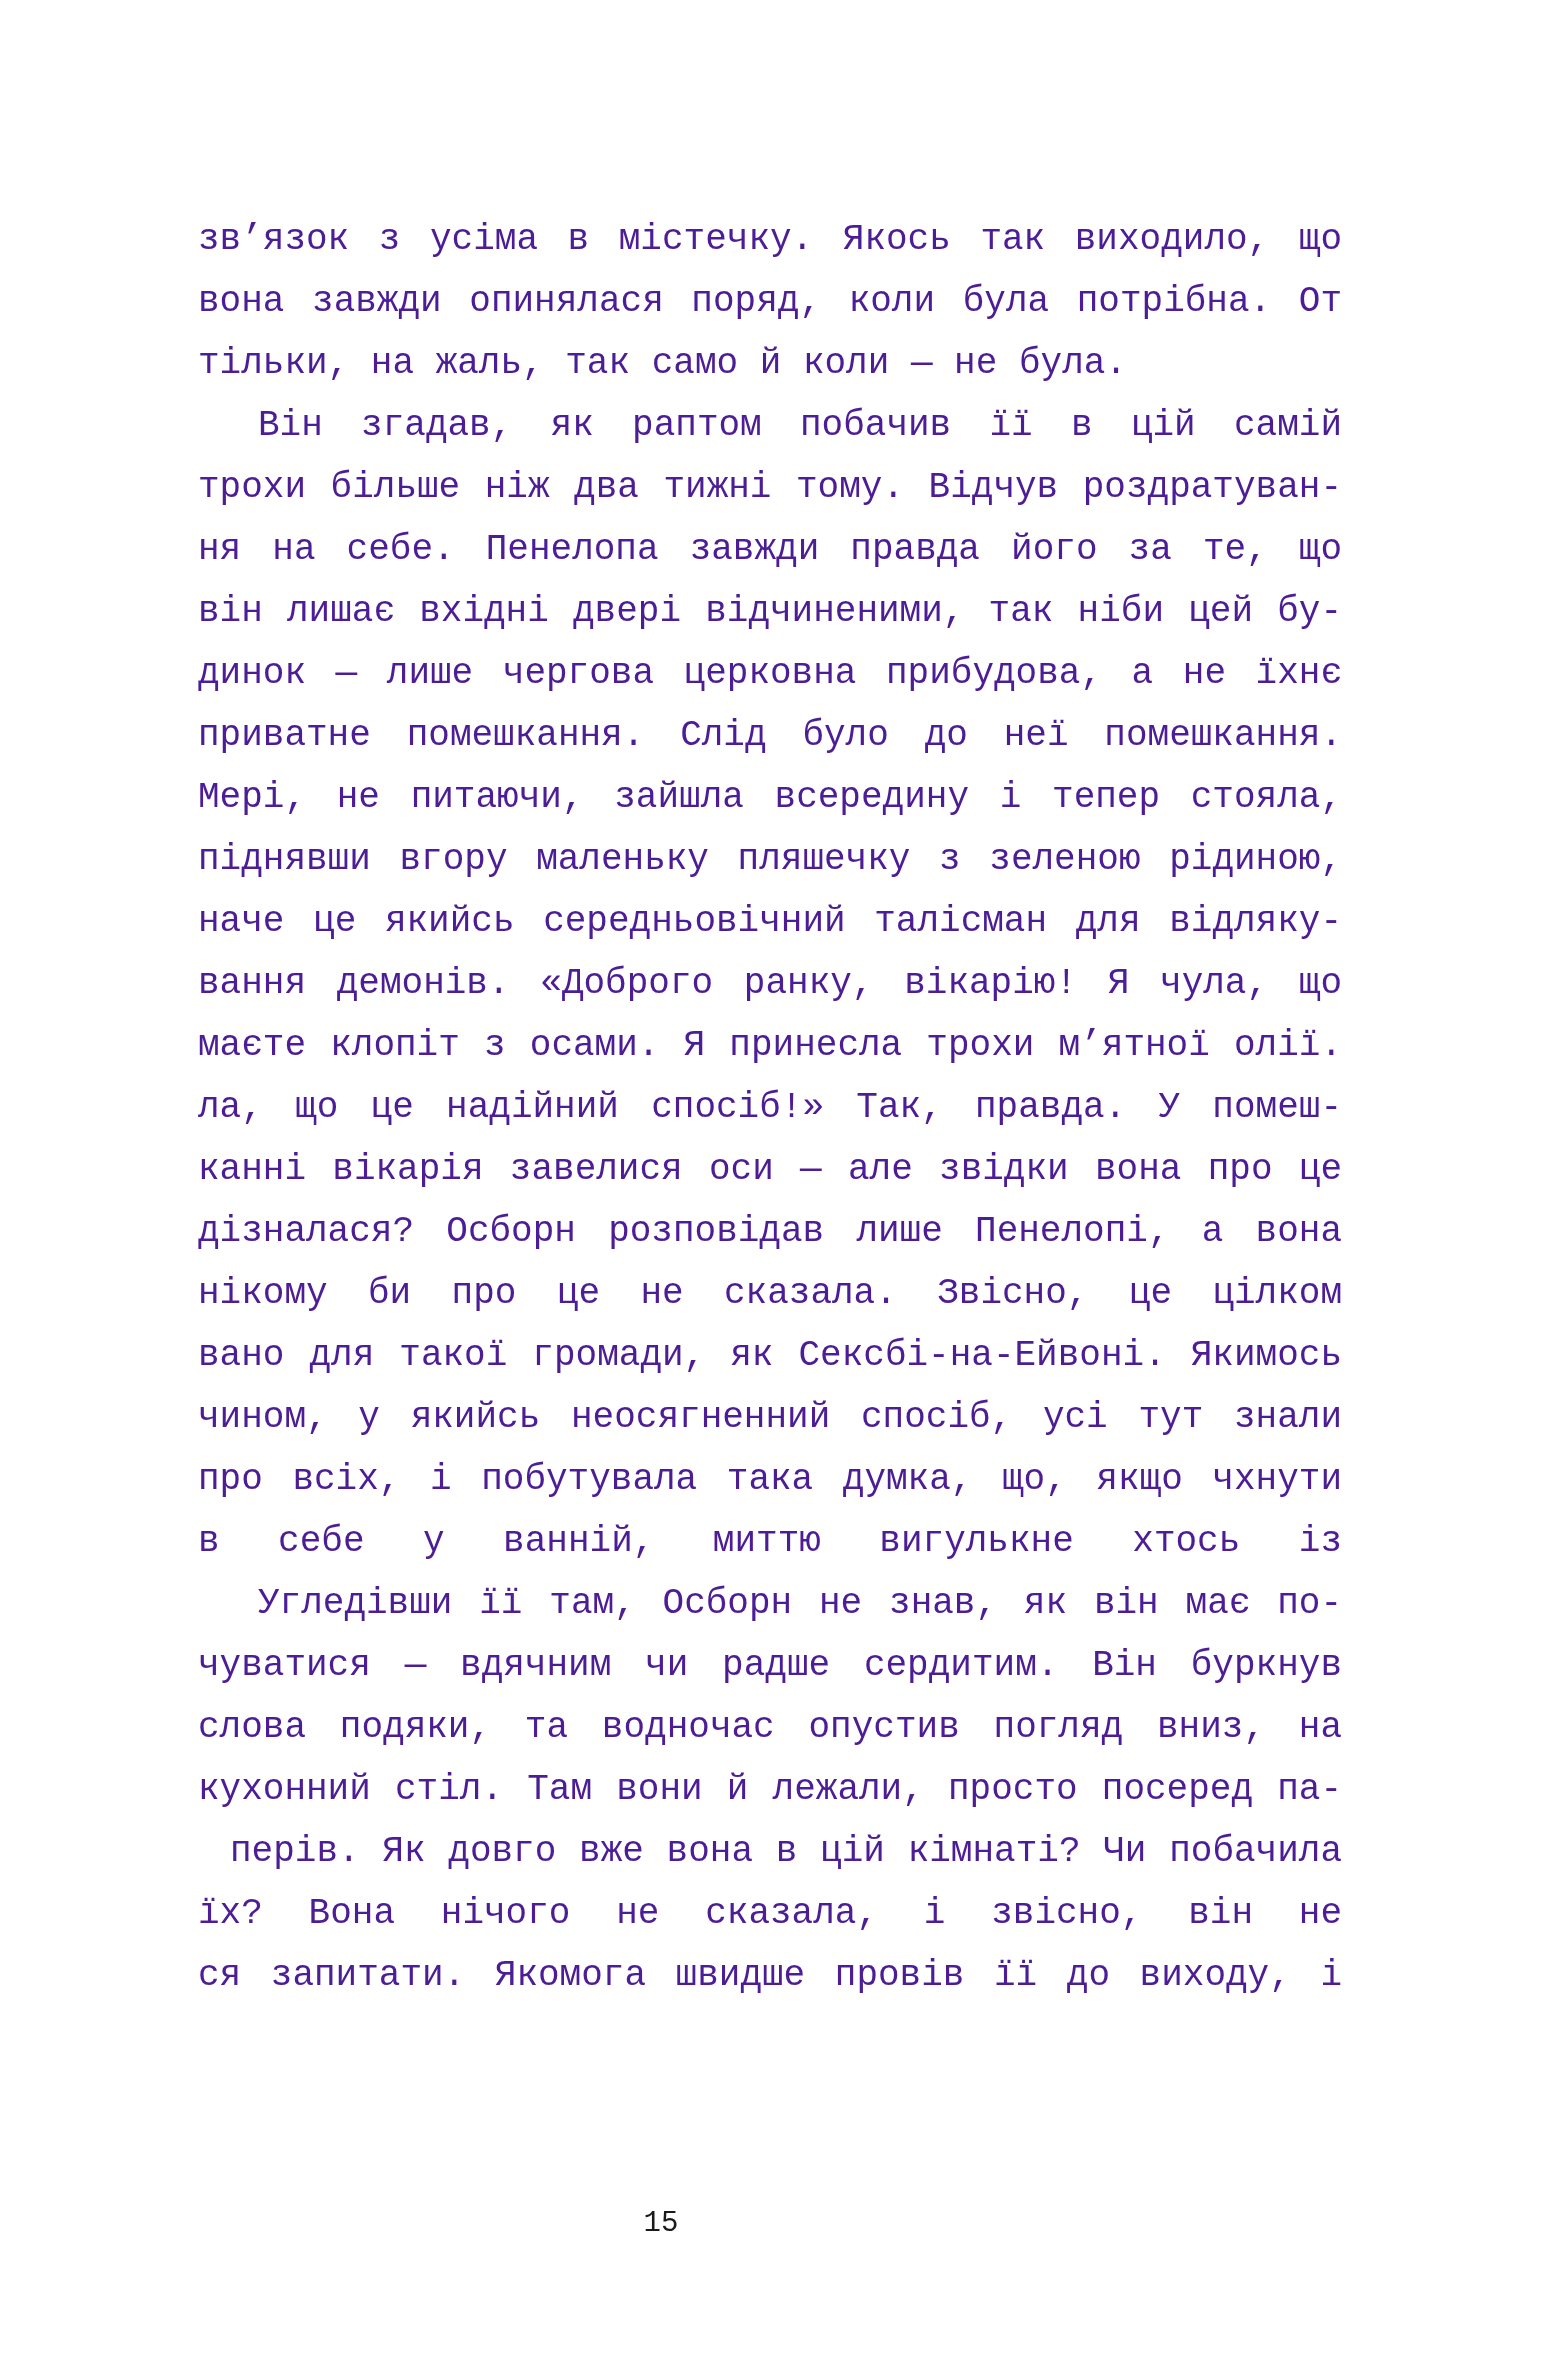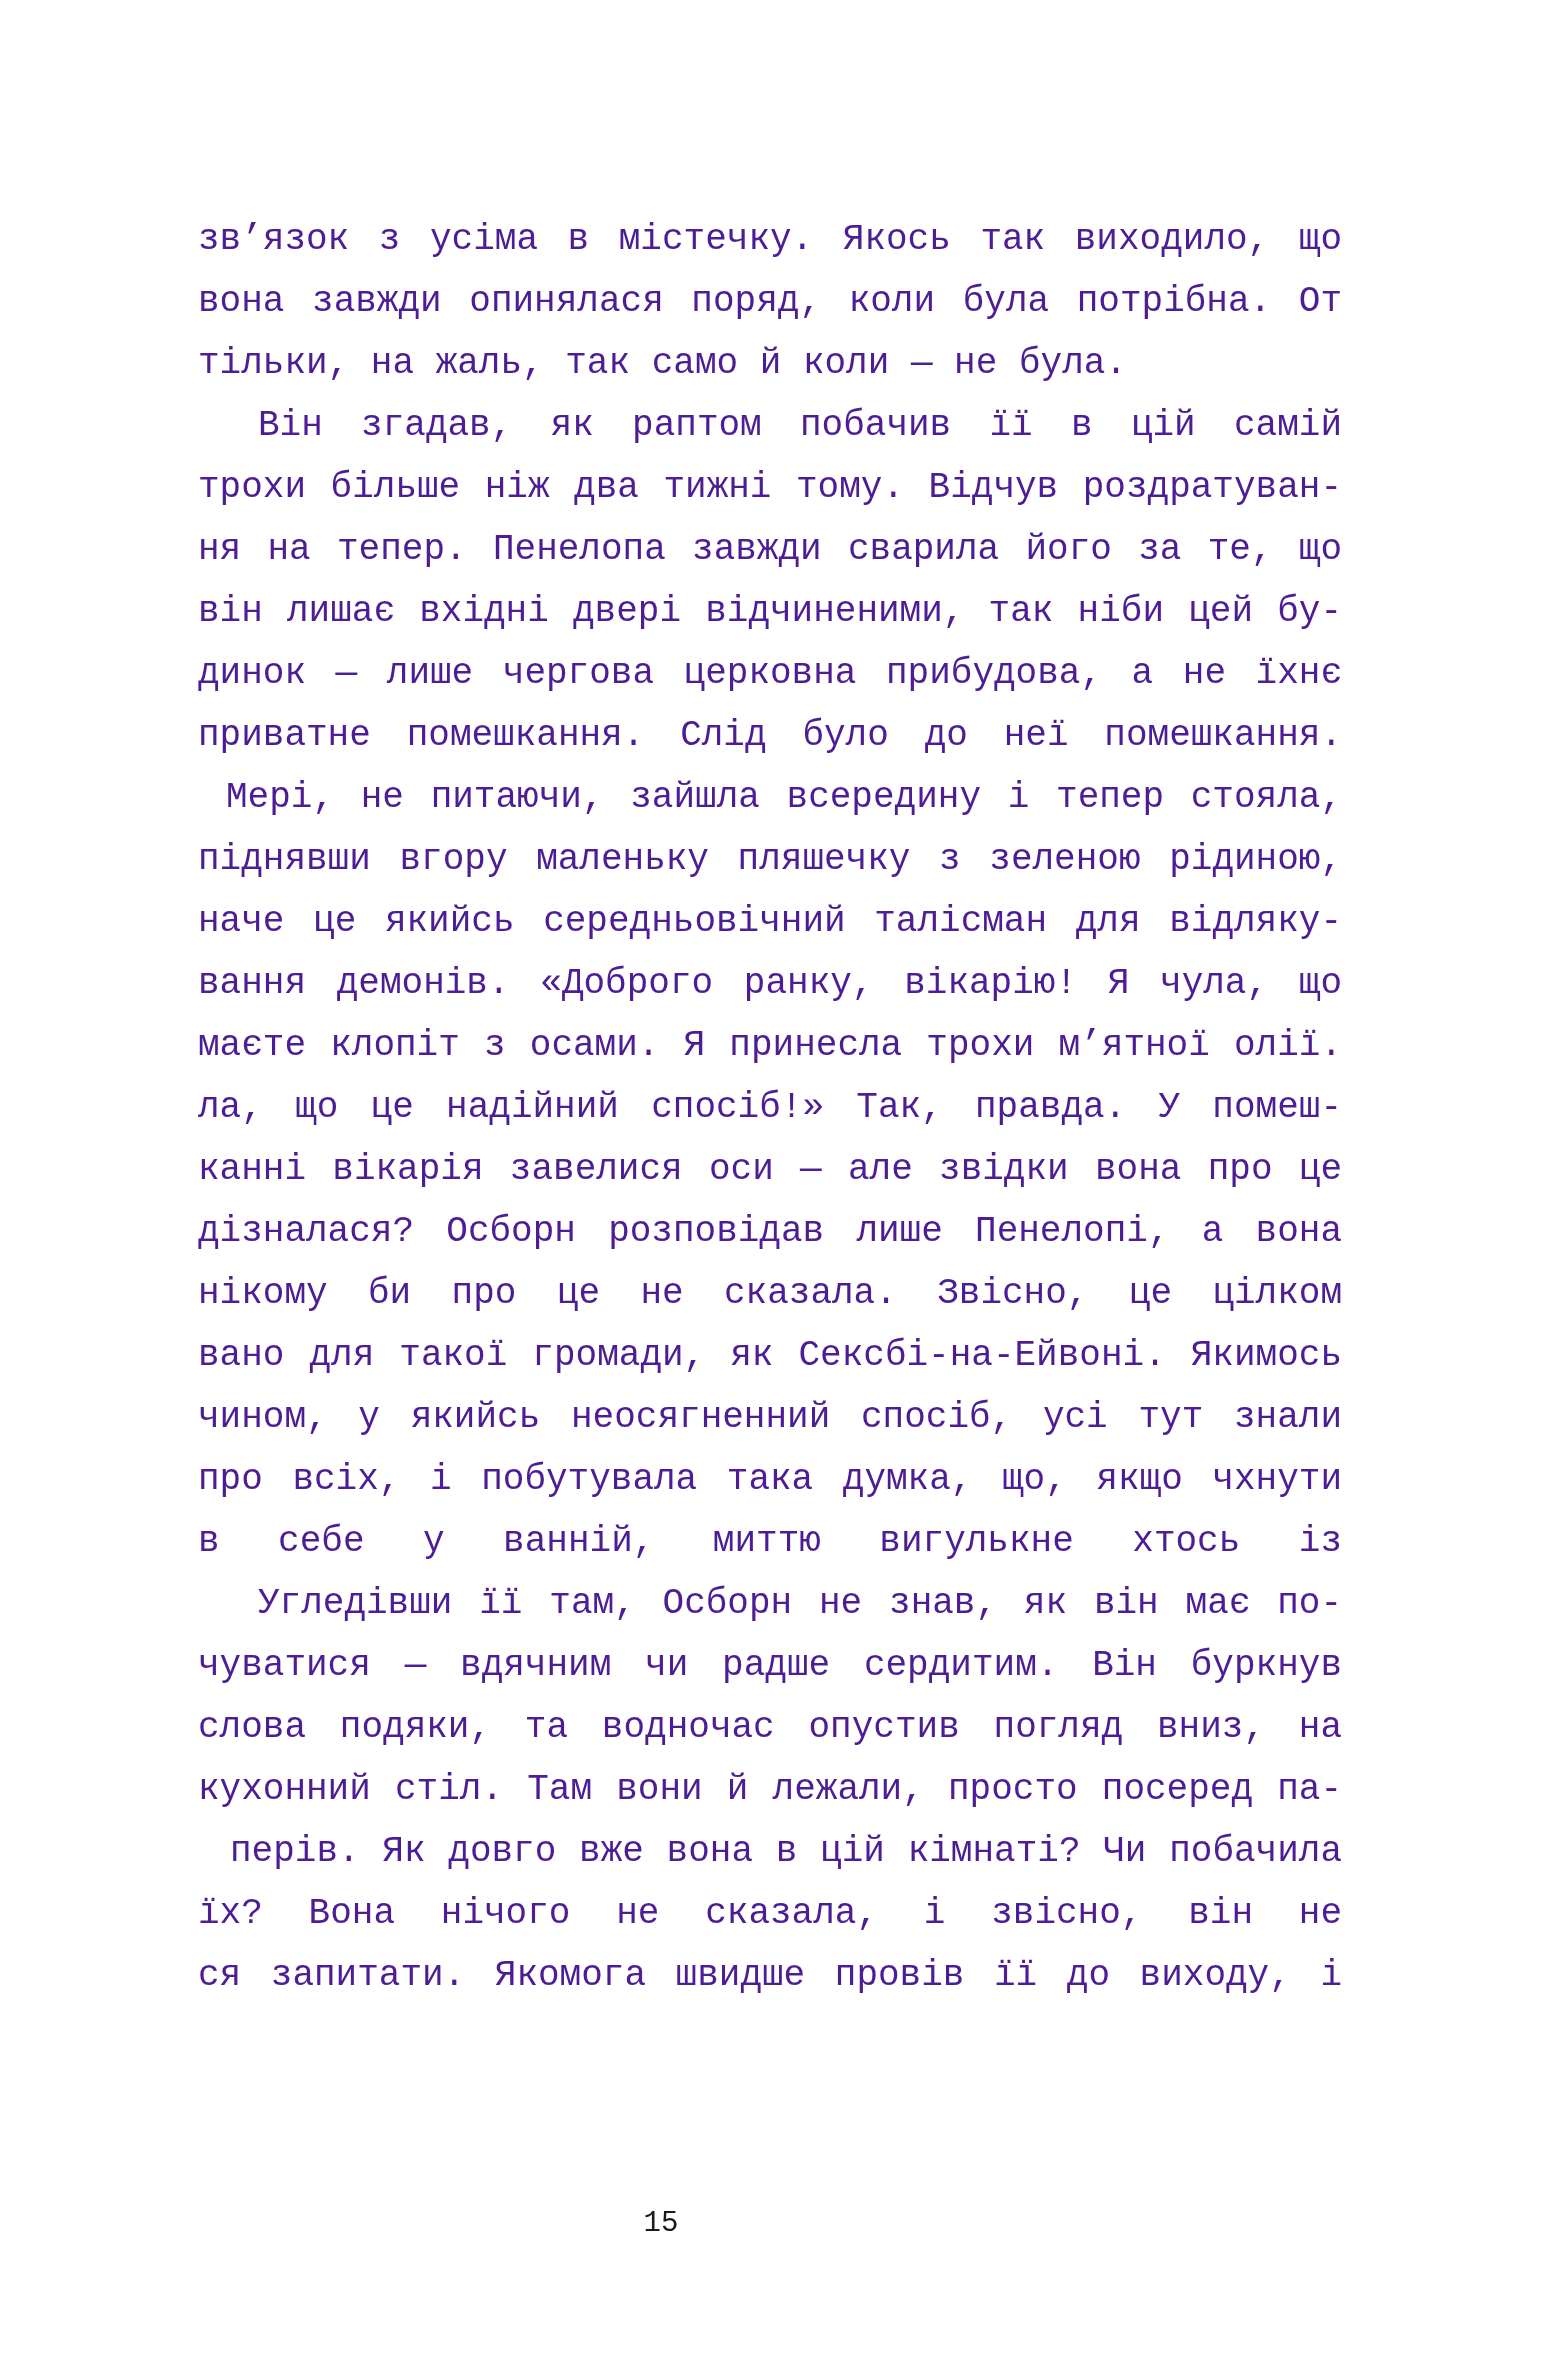--- a/index.html
+++ b/index.html
@@ -66,25 +66,25 @@
 
     <div class="paragraph">
       <span class="line" style="white-space: normal; overflow: hidden;">зв’язок з усіма в містечку. Якось так виходило, що</span>
       <span class="line" style="white-space: normal; overflow: hidden;">вона завжди опинялася поряд, коли була потрібна. От</span>
       <span class="line last" style="white-space: normal; overflow: hidden;">тільки, на жаль, так само й коли — не була.</span>
     </div>
 
     <div class="paragraph">
       <span class="line indent" style="white-space: normal; overflow: hidden;">Він згадав, як раптом побачив її в цій самій кімнаті</span>
       <span class="line" style="white-space: normal; overflow: hidden;">трохи більше ніж два тижні тому. Відчув роздратуван-</span>
-      <span class="line" style="white-space: normal; overflow: hidden;">ня на тепер. Пенелопа завжди сварила його за те, що</span>
+      <span class="line" style="white-space: normal; overflow: hidden;">ня на себе. Пенелопа завжди правда його за те, що</span>
       <span class="line" style="white-space: normal; overflow: hidden;">він лишає вхідні двері відчиненими, так ніби цей бу-</span>
       <span class="line" style="white-space: normal; overflow: hidden;">динок — лише чергова церковна прибудова, а не їхнє</span>
       <span class="line" style="white-space: normal; overflow: hidden;">приватне помешкання. Слід було до неї помешкання.</span>
-      <span class="line" style="white-space: normal; overflow: hidden; margin-left: 28px;">Мері, не питаючи, зайшла всередину і тепер стояла,</span>
+      <span class="line" style="white-space: normal; overflow: hidden;">Мері, не питаючи, зайшла всередину і тепер стояла,</span>
       <span class="line" style="white-space: normal; overflow: hidden;">піднявши вгору маленьку пляшечку з зеленою рідиною,</span>
       <span class="line" style="white-space: normal; overflow: hidden;">наче це якийсь середньовічний талісман для відляку-</span>
       <span class="line" style="white-space: normal; overflow: hidden;">вання демонів. «Доброго ранку, вікарію! Я чула, що ви</span>
       <span class="line" style="white-space: normal; overflow: hidden;">маєте клопіт з осами. Я принесла трохи м’ятної олії.</span>
       <span class="line" style="white-space: normal; overflow: hidden;">ла, що це надійний спосіб!» Так, правда. У помеш-</span>
       <span class="line" style="white-space: normal; overflow: hidden;">канні вікарія завелися оси — але звідки вона про це</span>
       <span class="line" style="white-space: normal; overflow: hidden;">дізналася? Осборн розповідав лише Пенелопі, а вона</span>
       <span class="line" style="white-space: normal; overflow: hidden;">нікому би про це не сказала. Звісно, це цілком очіку-</span>
       <span class="line" style="white-space: normal; overflow: hidden;">вано для такої громади, як Сексбі-на-Ейвоні. Якимось</span>
       <span class="line" style="white-space: normal; overflow: hidden;">чином, у якийсь неосягненний спосіб, усі тут знали все</span>

